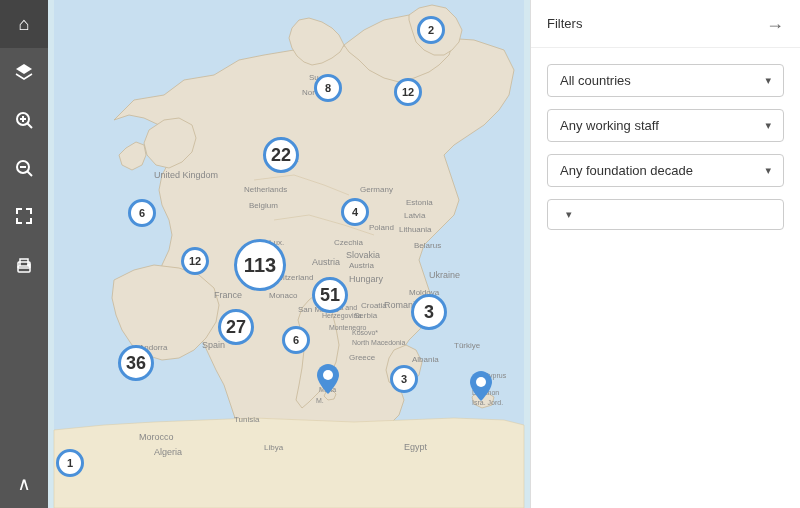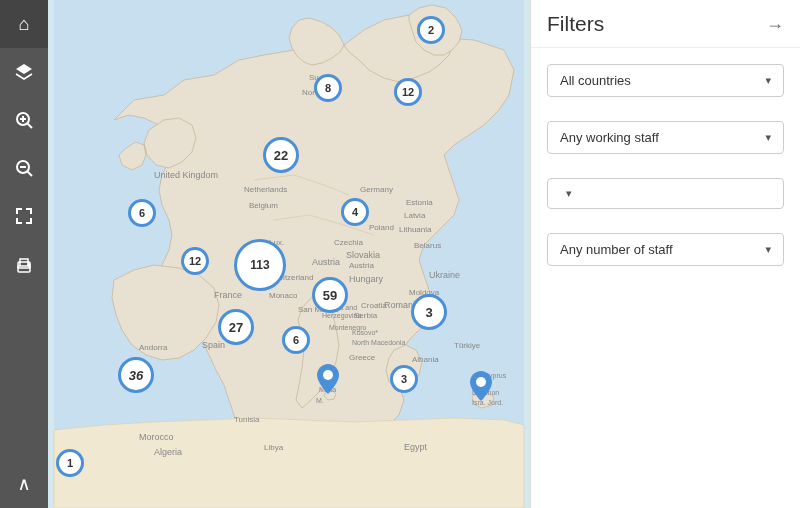--- a/index.html
+++ b/index.html
@@ -69,22 +69,22 @@
       border: 3px solid #4a90d9;
       border-radius: 50%;
       display: flex;
       align-items: center;
       justify-content: center;
       color: #333;
       font-weight: bold;
       font-size: 11px;
     }
     .cluster-circle.small { width: 28px; height: 28px; }
-    .cluster-circle.medium { width: 36px; height: 36px; font-size: 13px; }
-    .cluster-circle.large { width: 52px; height: 52px; font-size: 12px; }
+    .cluster-circle.medium { width: 36px; height: 36px; font-size: 18px; }
+    .cluster-circle.large { width: 52px; height: 52px; font-size: 20px; }
 
     .pin-marker {
       position: absolute;
       transform: translate(-50%, -100%);
       cursor: pointer;
     }
 
     
     .right-panel {
       width: 270px;
@@ -97,34 +97,34 @@
     .panel-header {
       height: 48px;
       display: flex;
       align-items: center;
       justify-content: space-between;
       padding: 0 16px;
       border-bottom: 1px solid #eee;
       background: white;
     }
     .panel-title {
-      font-size: 21px;
+      font-size: 13px;
       color: #333;
       font-weight: normal;
     }
     .panel-arrow {
       color: #666;
       font-size: 18px;
       cursor: pointer;
     }
     .panel-filters {
       padding: 16px;
       display: flex;
       flex-direction: column;
-      gap: 24px;
+      gap: 12px;
     }
     .filter-btn {
       width: 100%;
       padding: 8px 12px;
       border: 1px solid #ccc;
       border-radius: 4px;
       font-size: 13px;
       color: #333;
       background: white;
       cursor: pointer;
@@ -287,35 +287,35 @@
       <div class="cluster-marker" style="left: 307px; top: 212px; pointer-events: auto;">
         <div class="cluster-circle small">4</div>
       </div>
       <div class="cluster-marker" style="left: 147px; top: 261px; pointer-events: auto;">
         <div class="cluster-circle small">12</div>
       </div>
       <div class="cluster-marker" style="left: 212px; top: 265px; pointer-events: auto;">
         <div class="cluster-circle large">113</div>
       </div>
       <div class="cluster-marker" style="left: 282px; top: 295px; pointer-events: auto;">
-        <div class="cluster-circle medium">59</div>
+        <div class="cluster-circle medium">51</div>
       </div>
       <div class="cluster-marker" style="left: 94px; top: 213px; pointer-events: auto;">
         <div class="cluster-circle small">6</div>
       </div>
       <div class="cluster-marker" style="left: 381px; top: 312px; pointer-events: auto;">
         <div class="cluster-circle medium">3</div>
       </div>
       <div class="cluster-marker" style="left: 248px; top: 340px; pointer-events: auto;">
         <div class="cluster-circle small">6</div>
       </div>
       <div class="cluster-marker" style="left: 188px; top: 327px; pointer-events: auto;">
         <div class="cluster-circle medium">27</div>
       </div>
-      <div class="cluster-marker" style="left: 88px; top: 375px; pointer-events: auto; font-style: italic;">
+      <div class="cluster-marker" style="left: 88px; top: 363px; pointer-events: auto;">
         <div class="cluster-circle medium">36</div>
       </div>
       <div class="cluster-marker" style="left: 356px; top: 379px; pointer-events: auto;">
         <div class="cluster-circle small">3</div>
       </div>
       <div class="cluster-marker" style="left: 22px; top: 463px; pointer-events: auto;">
         <div class="cluster-circle small">1</div>
       </div>
       <div class="pin-marker" style="left: 280px; top: 398px; pointer-events: auto;"><svg width="22" height="30" viewBox="0 0 22 30" xmlns="http://www.w3.org/2000/svg">
     <path d="M11 0C5 0 0 5 0 11c0 8 11 19 11 19s11-11 11-19C22 5 17 0 11 0z" fill="#4a90d9"></path>
@@ -336,20 +336,20 @@
   <div class="panel-filters">
     <button class="filter-btn">
       <span>All countries</span>
       <span class="chevron">▾</span>
     </button>
     <button class="filter-btn">
       <span>Any working staff</span>
       <span class="chevron">▾</span>
     </button>
     <button class="filter-btn">
+      <span>Any foundation decade</span>
       <span class="chevron">▾</span>
     </button>
     <button class="filter-btn">
-      <span>Any number of staff</span>
       <span class="chevron">▾</span>
     </button>
   </div>
 </div>
 
 </body></html>

